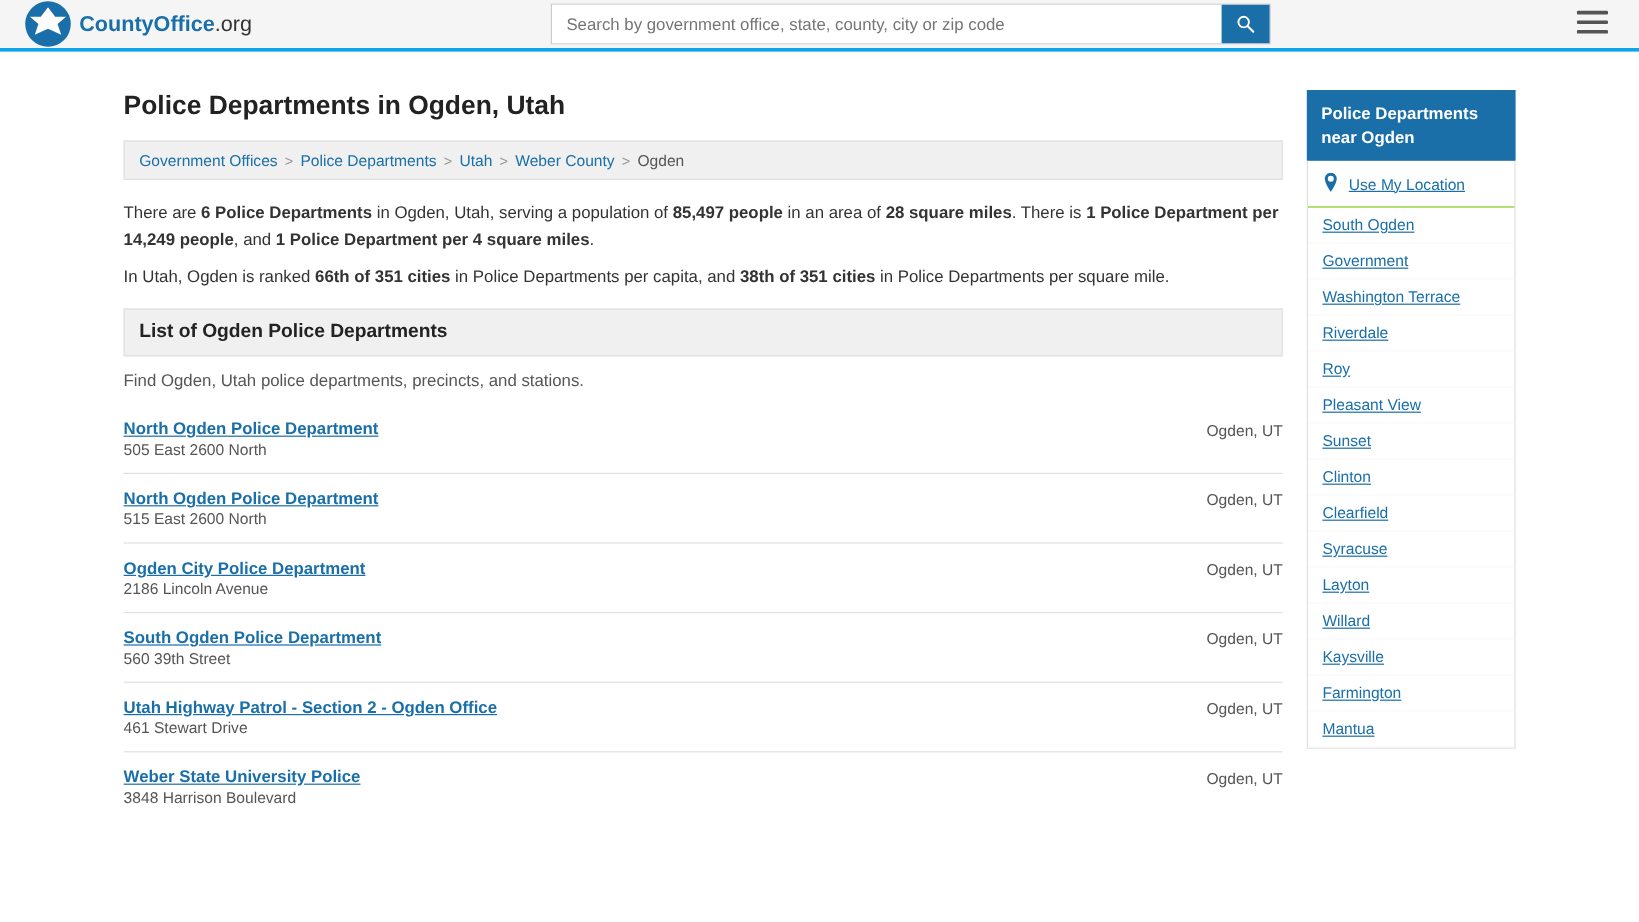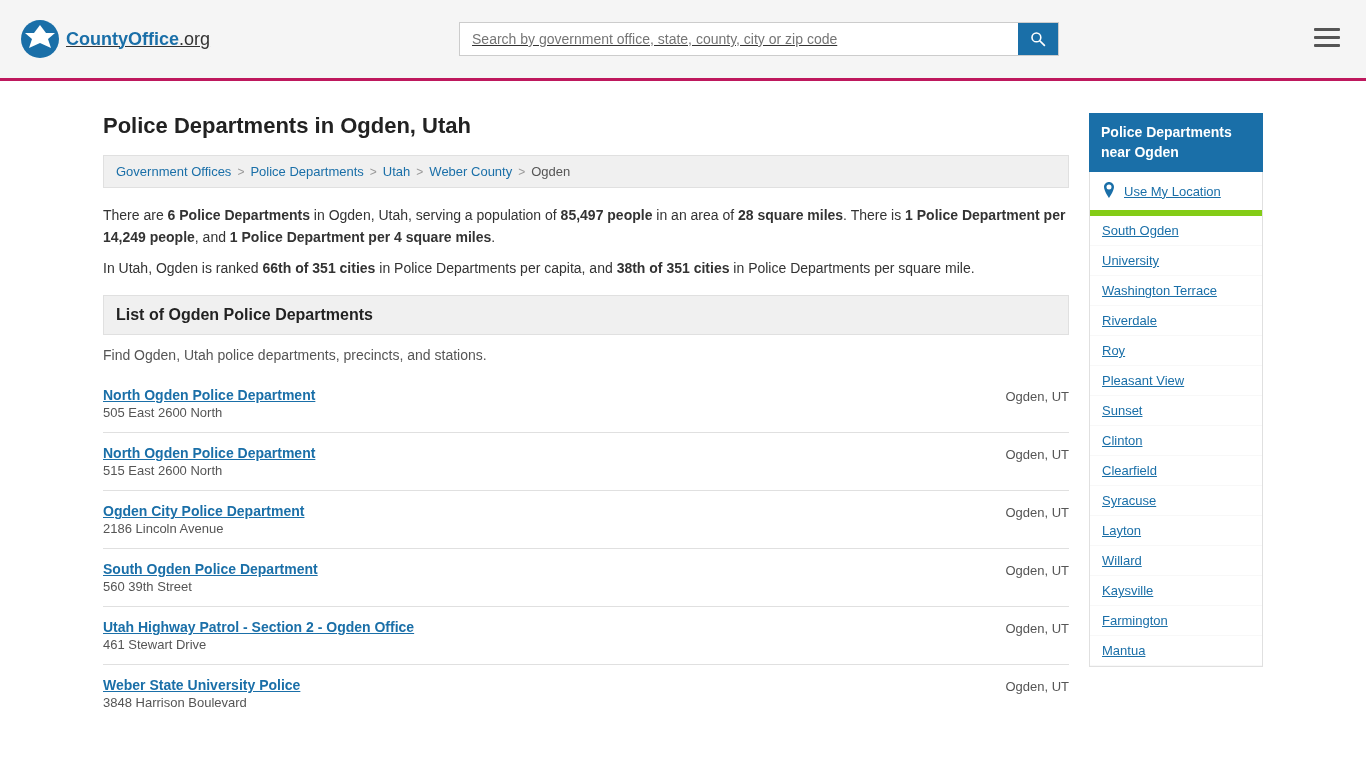--- a/index.html
+++ b/index.html
@@ -1,26 +1,25 @@
 <!DOCTYPE html>
 <html><head>
   <meta charset="utf-8">
   <style>
     * { margin: 0; padding: 0; box-sizing: border-box; }
     body { font-family: Arial, sans-serif; font-size: 14px; color: #333; background: #fff; }
 
     
     #header {
       background: #f5f5f5;
-      border-bottom: 3px solid #be185d;
-      padding: 19px 20px;
+      border-bottom: 3px solid #0ea5e9;
+      padding: 0 20px;
       display: flex;
       align-items: center;
       justify-content: space-between;
-      text-decoration: underline;
     }
     #logo-area {
       display: flex;
       align-items: center;
       gap: 6px;
     }
     #logo-icon {
       width: 40px;
       height: 40px;
     }
@@ -202,21 +201,21 @@
     #sidebar-content {
       border: 1px solid #e0e0e0;
       border-top: none;
     }
 
     #use-my-location {
       padding: 10px 12px;
       display: flex;
       align-items: center;
       gap: 8px;
-      border-bottom: 6px solid #84cc16;
+      border-bottom: 1px solid #84cc16;
       cursor: pointer;
     }
     #use-my-location span {
       color: #1a6fa8;
       font-size: 13px;
       text-decoration: underline;
     }
 
     .sidebar-link {
       display: block;
@@ -346,21 +345,21 @@
     <div id="sidebar-content">
       <div id="use-my-location">
 
         <svg width="14" height="18" viewBox="0 0 14 18" xmlns="http://www.w3.org/2000/svg">
           <path d="M7 0C4.24 0 2 2.24 2 5c0 3.75 5 11 5 11s5-7.25 5-11c0-2.76-2.24-5-5-5zm0 7.5a2.5 2.5 0 1 1 0-5 2.5 2.5 0 0 1 0 5z" fill="#1a6fa8"></path>
         </svg>
         <span>Use My Location</span>
       </div>
       <div id="sidebar-cities">
           <a class="sidebar-link">South Ogden</a>
-          <a class="sidebar-link">University</a>
+          <a class="sidebar-link">Government</a>
           <a class="sidebar-link">Washington Terrace</a>
           <a class="sidebar-link">Riverdale</a>
           <a class="sidebar-link">Roy</a>
           <a class="sidebar-link">Pleasant View</a>
           <a class="sidebar-link">Sunset</a>
           <a class="sidebar-link">Clinton</a>
           <a class="sidebar-link">Clearfield</a>
           <a class="sidebar-link">Syracuse</a>
           <a class="sidebar-link">Layton</a>
           <a class="sidebar-link">Willard</a>

